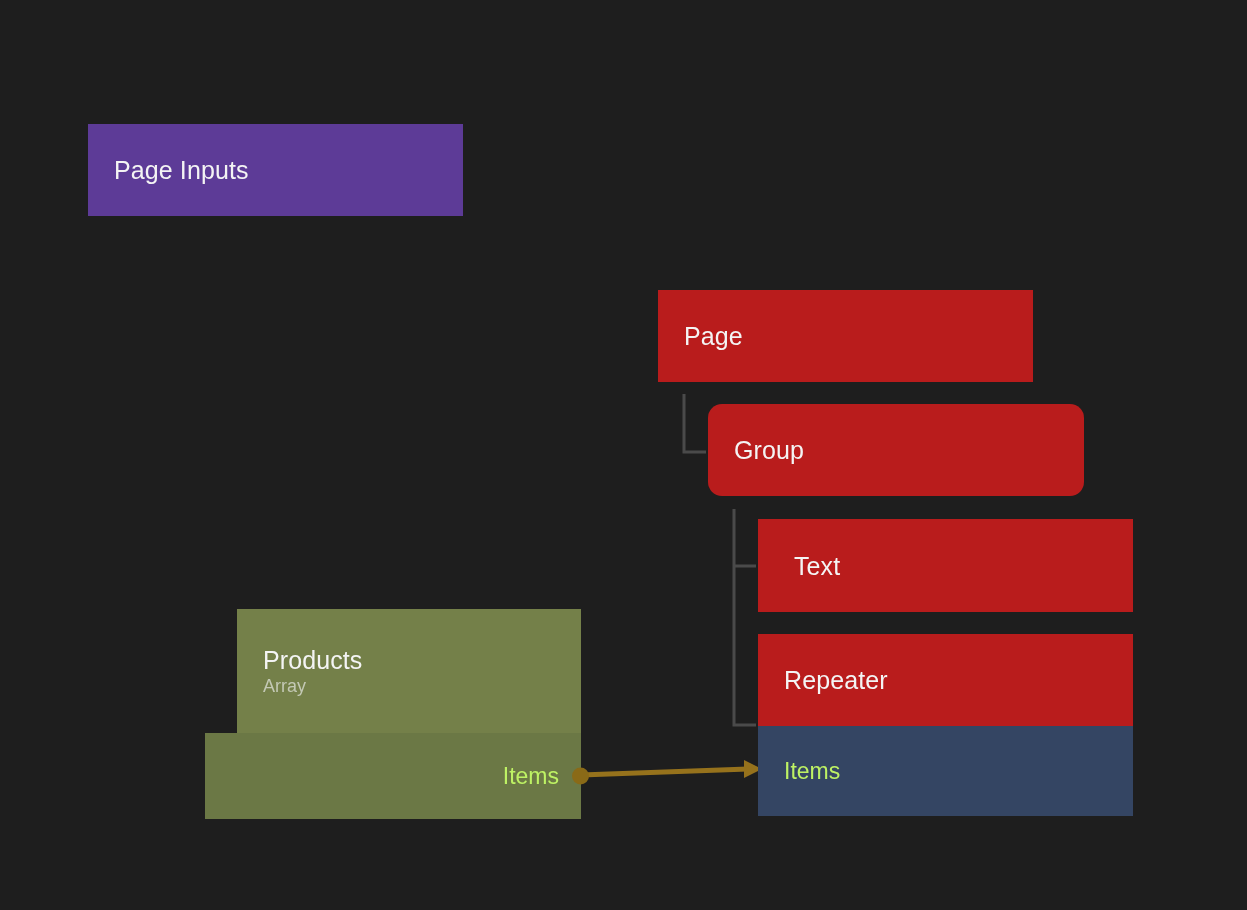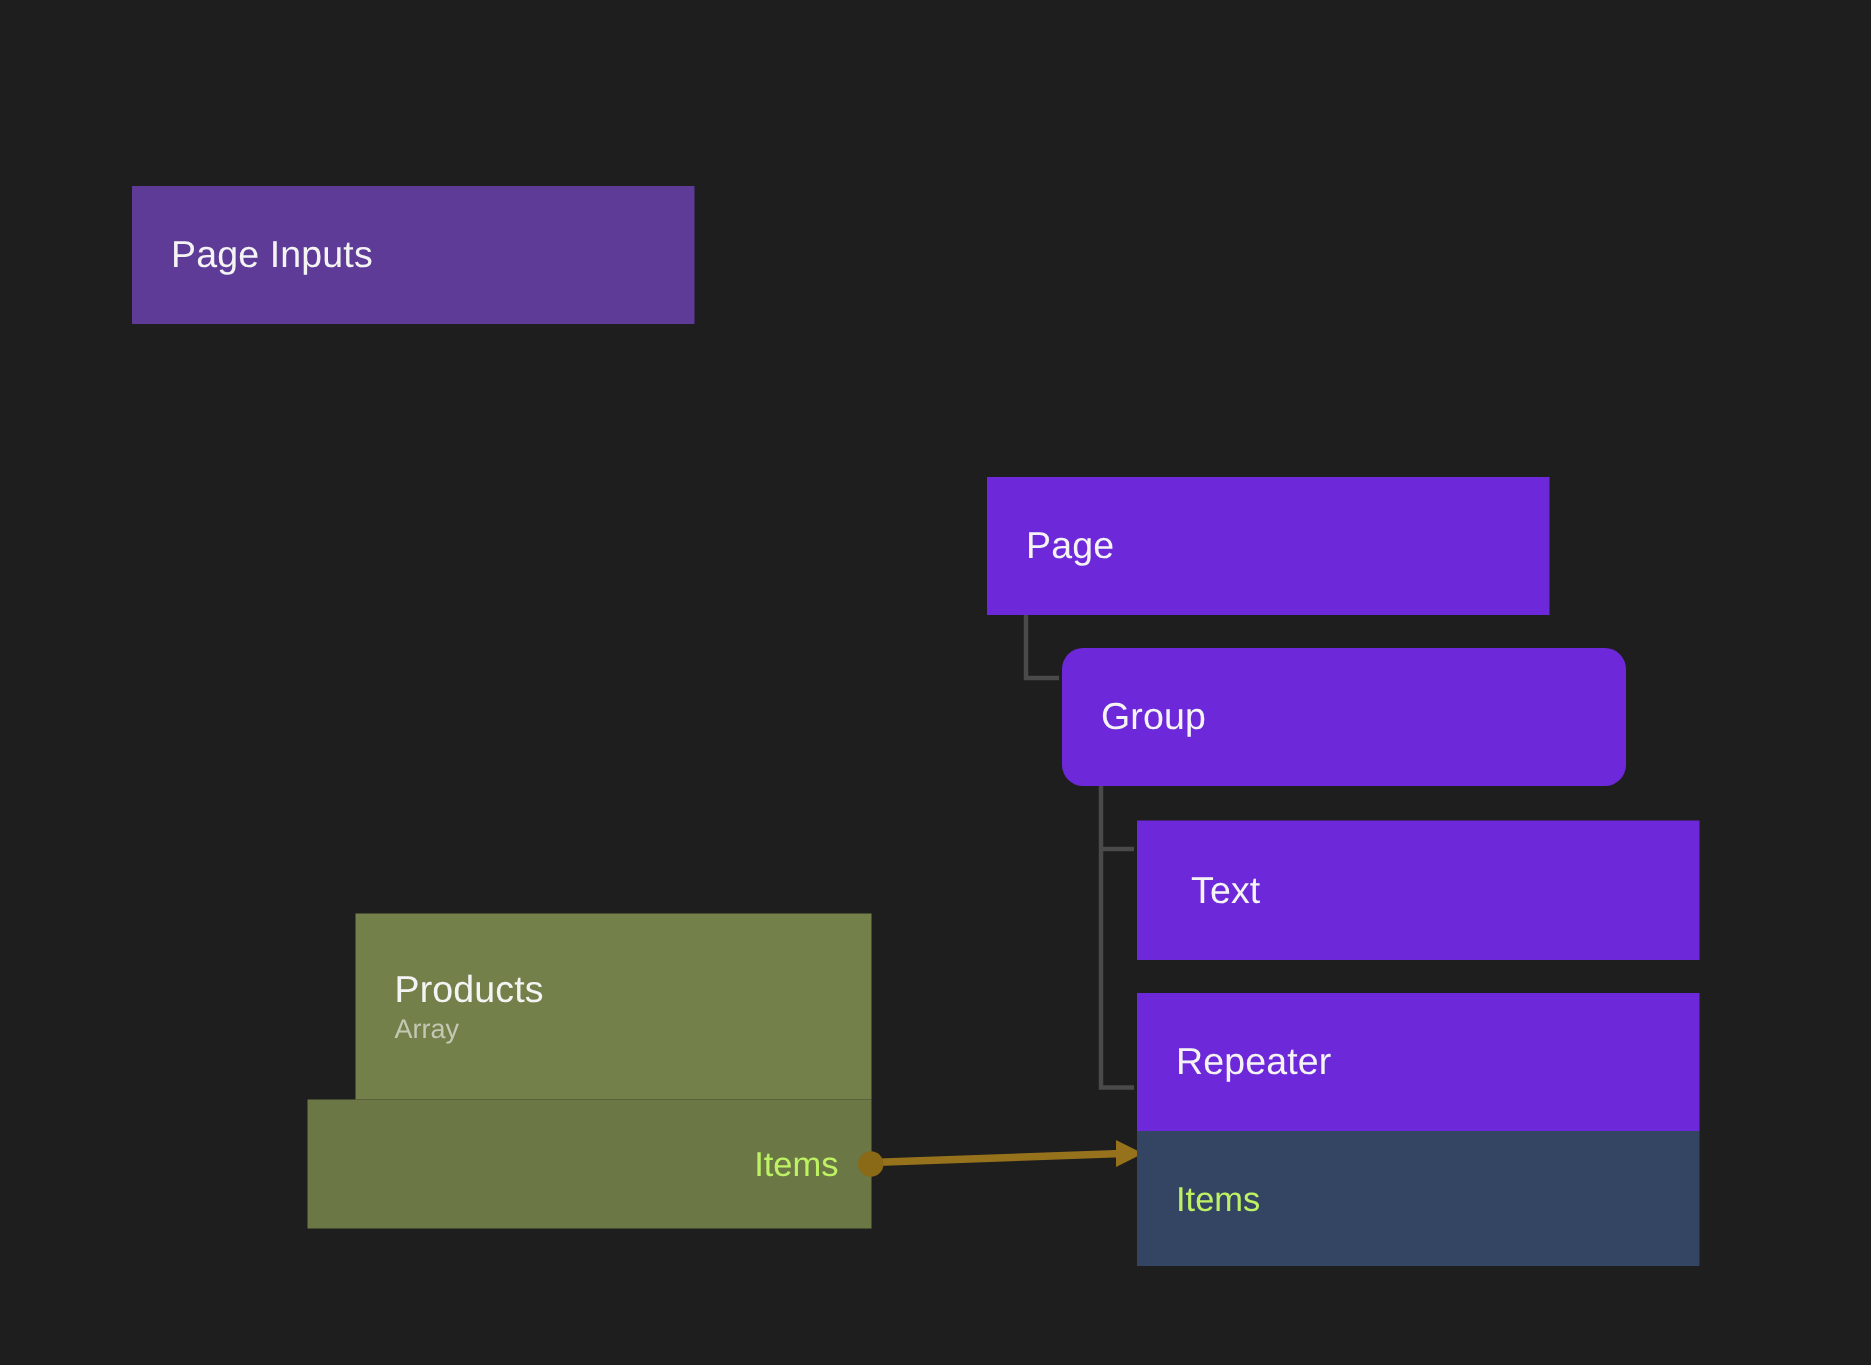--- a/index.html
+++ b/index.html
@@ -46,22 +46,21 @@
     margin-top: 2px;
   }
 
   
   .node-purple .node-header {
     background: #5d3b97;
   }
 
   
   .node-blue .node-header {
-    background: #6d28d9;
-    margin-top: 28px;
+    background: #b91c1c;
   }
   .node-blue .node-slot {
     background: #344563;
   }
 
   
   .node-green .node-header {
     background: #748049;
   }
   .node-green .node-slot {

